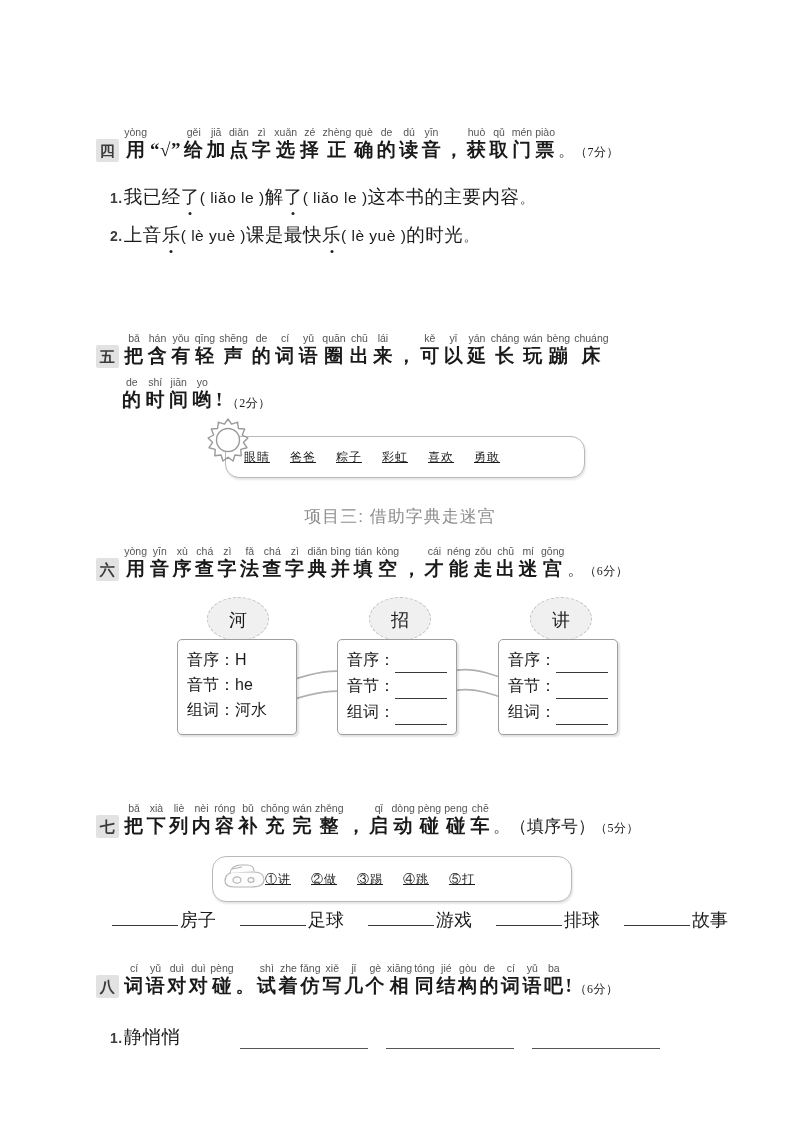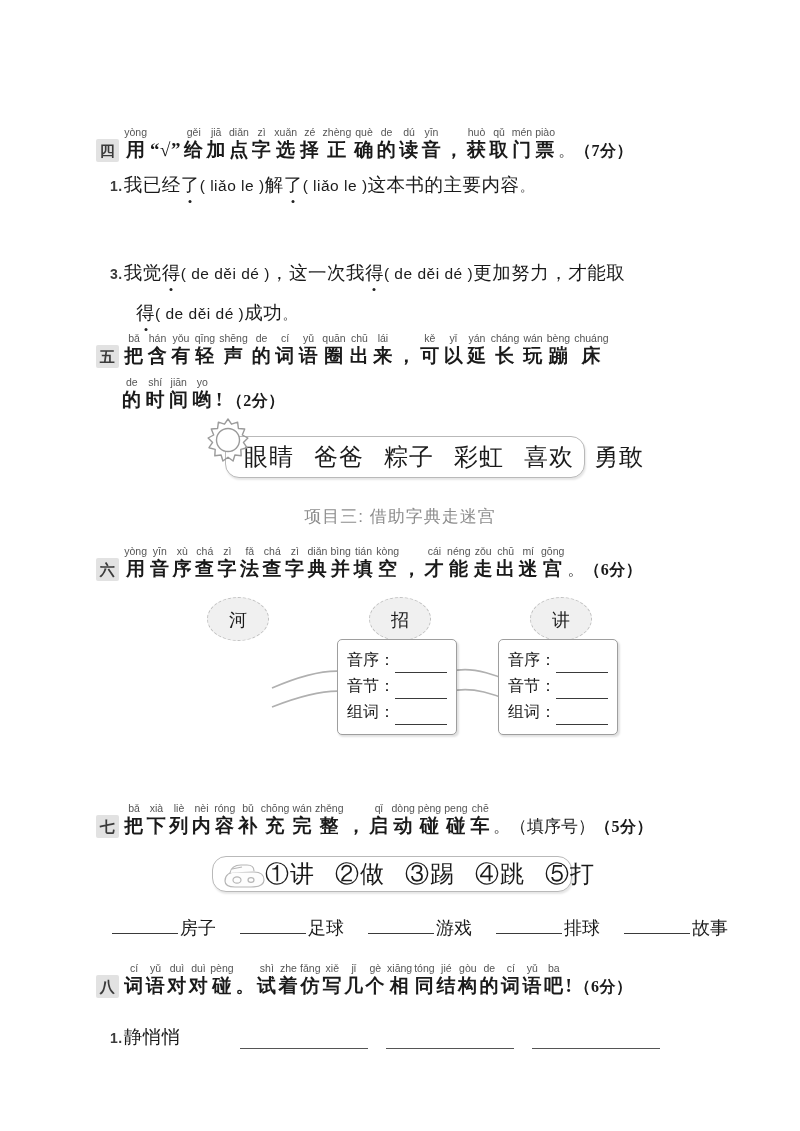--- a/index.html
+++ b/index.html
@@ -83,22 +83,22 @@
     font-weight: bold;
     line-height: 24px;
     white-space: nowrap;
   }
   .plain-tail {
     font-size: 17px;
     font-weight: normal;
     letter-spacing: 0;
   }
   .score {
-    font-size: 16px;
-    font-weight: bold;
+    font-size: 12px;
+    font-weight: normal;
     font-family: "Liberation Serif", serif;
   }
 
   
   .q-line {
     position: absolute;
     font-size: 18.5px;
     white-space: nowrap;
     letter-spacing: 0.5px;
   }
@@ -135,23 +135,24 @@
     position: absolute;
     border: 1.6px solid #b9b9b9;
     border-radius: 14px;
     background: #fff;
     box-shadow: 1px 2px 2px rgba(0,0,0,0.10);
     display: flex;
     align-items: center;
     box-sizing: border-box;
   }
   .word-box .words {
-    font-size: 24px;
+    font-size: 12px;
     letter-spacing: 1px;
     white-space: nowrap;
+    text-decoration: underline;
   }
   .word-box .words span { margin-right: 20px; }
   .word-box .words span:last-child { margin-right: 0; }
 
   .sun-icon { position: absolute; left: -22px; top: -21px; }
   .car-icon { position: absolute; left: 8px; top: 4px; }
 
   
   .maze { position: absolute; }
   .bubble {
@@ -189,21 +190,21 @@
     vertical-align: baseline;
   }
   .connector { position: absolute; }
 
   
   .blank-row {
     position: absolute;
     white-space: nowrap;
     font-size: 18px;
   }
-  .blank-row .item { display: inline-block; margin-right: 24px; margin-top: 8px; }
+  .blank-row .item { display: inline-block; margin-right: 24px; }
   .blank-row .line {
     display: inline-block;
     width: 66px;
     border-bottom: 1.3px solid #3a3a3a;
     height: 14px;
     margin-right: 2px;
   }
 
   .long-blank {
     position: absolute;
@@ -228,28 +229,25 @@
 <div class="page">
 
 
   <div class="ex-block" style="left:96px; top:126px;">
     <span class="ex-head">
       <span class="ex-num">四</span>
       <span class="ruby-line" id="ex4-ruby"><span class="ruby" style="margin-right: 3px;"><span class="py">yòng</span><span class="hz">用</span></span><span class="ruby" style="margin-right: 3px;"><span class="py">&nbsp;</span><span class="hz">“√”</span></span><span class="ruby" style="margin-right: 3px;"><span class="py">gěi</span><span class="hz">给</span></span><span class="ruby" style="margin-right: 3px;"><span class="py">jiā</span><span class="hz">加</span></span><span class="ruby" style="margin-right: 3px;"><span class="py">diǎn</span><span class="hz">点</span></span><span class="ruby" style="margin-right: 3px;"><span class="py">zì</span><span class="hz">字</span></span><span class="ruby" style="margin-right: 3px;"><span class="py">xuǎn</span><span class="hz">选</span></span><span class="ruby" style="margin-right: 3px;"><span class="py">zé</span><span class="hz">择</span></span><span class="ruby" style="margin-right: 3px;"><span class="py">zhèng</span><span class="hz">正</span></span><span class="ruby" style="margin-right: 3px;"><span class="py">què</span><span class="hz">确</span></span><span class="ruby" style="margin-right: 3px;"><span class="py">de</span><span class="hz">的</span></span><span class="ruby" style="margin-right: 3px;"><span class="py">dú</span><span class="hz">读</span></span><span class="ruby" style="margin-right: 3px;"><span class="py">yīn</span><span class="hz">音</span></span><span class="ruby" style="margin-right: 3px;"><span class="py">&nbsp;</span><span class="hz">，</span></span><span class="ruby" style="margin-right: 3px;"><span class="py">huò</span><span class="hz">获</span></span><span class="ruby" style="margin-right: 3px;"><span class="py">qǔ</span><span class="hz">取</span></span><span class="ruby" style="margin-right: 3px;"><span class="py">mén</span><span class="hz">门</span></span><span class="ruby" style="margin-right: 3px;"><span class="py">piào</span><span class="hz">票</span></span></span><span class="plain-tail">。</span><span class="score">（7分）</span>
     </span>
   </div>
 
-  <div class="q-line" style="left:110px; top:172px;">
+  <div class="q-line" style="left:110px; top:184px;">
     <span class="q-no">1.</span><span id="q4-0"><span>我已经</span><span class="dotted">了</span><span class="alt">( liǎo   le )</span><span>解</span><span class="dotted">了</span><span class="alt">( liǎo   le )</span><span>这本书的主要内容</span><span class="period">。</span></span>
   </div>
-  <div class="q-line" style="left:110px; top:260px;">
-    <span class="q-no">3.</span><span id="q4-2"><span>我觉</span><span class="dotted">得</span><span class="alt">( de   děi   dé )</span><span>，这一次我</span><span class="dotted">得</span><span class="alt">( de   děi   dé )</span><span>更加努力，才能取</span></span>
-  </div>
-  <div class="q-line" style="left:136px; top:300px;">
-    <span id="q4-3"><span class="dotted">得</span><span class="alt">( de   děi   dé )</span><span>成功</span><span class="period">。</span></span>
+  <div class="q-line" style="left:110px; top:222px;">
+    <span class="q-no">2.</span><span id="q4-1"><span>上音</span><span class="dotted">乐</span><span class="alt">( lè   yuè )</span><span>课是最快</span><span class="dotted">乐</span><span class="alt">( lè   yuè )</span><span>的时光</span><span class="period">。</span></span>
   </div>
 
   <div class="ex-block" style="left:96px; top:332px;">
     <span class="ex-head">
       <span class="ex-num">五</span>
       <span class="ruby-line" id="ex5-ruby1"><span class="ruby" style="margin-right: 4px;"><span class="py">bǎ</span><span class="hz">把</span></span><span class="ruby" style="margin-right: 4px;"><span class="py">hán</span><span class="hz">含</span></span><span class="ruby" style="margin-right: 4px;"><span class="py">yǒu</span><span class="hz">有</span></span><span class="ruby" style="margin-right: 4px;"><span class="py">qīng</span><span class="hz">轻</span></span><span class="ruby" style="margin-right: 4px;"><span class="py">shēng</span><span class="hz">声</span></span><span class="ruby" style="margin-right: 4px;"><span class="py">de</span><span class="hz">的</span></span><span class="ruby" style="margin-right: 4px;"><span class="py">cí</span><span class="hz">词</span></span><span class="ruby" style="margin-right: 4px;"><span class="py">yǔ</span><span class="hz">语</span></span><span class="ruby" style="margin-right: 4px;"><span class="py">quān</span><span class="hz">圈</span></span><span class="ruby" style="margin-right: 4px;"><span class="py">chū</span><span class="hz">出</span></span><span class="ruby" style="margin-right: 4px;"><span class="py">lái</span><span class="hz">来</span></span><span class="ruby" style="margin-right: 4px;"><span class="py">&nbsp;</span><span class="hz">，</span></span><span class="ruby" style="margin-right: 4px;"><span class="py">kě</span><span class="hz">可</span></span><span class="ruby" style="margin-right: 4px;"><span class="py">yǐ</span><span class="hz">以</span></span><span class="ruby" style="margin-right: 4px;"><span class="py">yán</span><span class="hz">延</span></span><span class="ruby" style="margin-right: 4px;"><span class="py">cháng</span><span class="hz">长</span></span><span class="ruby" style="margin-right: 4px;"><span class="py">wán</span><span class="hz">玩</span></span><span class="ruby" style="margin-right: 4px;"><span class="py">bèng</span><span class="hz">蹦</span></span><span class="ruby" style="margin-right: 4px;"><span class="py">chuáng</span><span class="hz">床</span></span></span>
     </span>
   </div>
   <div class="ex-block" style="left:122px; top:376px;">
     <span class="ex-head">
@@ -286,41 +284,46 @@
     </svg>
     <svg class="connector" style="left:448px; top:650px;" width="100" height="70" viewBox="0 0 100 70">
       <path d="M2,22 C25,14 55,28 78,38" fill="none" stroke="#b0b0b0" stroke-width="1.6"></path>
       <path d="M2,42 C25,34 55,48 78,57" fill="none" stroke="#b0b0b0" stroke-width="1.6"></path>
     </svg>
 
     <div class="bubble" style="left:207px; top:597px;">河</div>
     <div class="bubble" style="left:369px; top:597px;">招</div>
     <div class="bubble" style="left:530px; top:597px;">讲</div>
 
+    <div class="maze-card" style="left:177px; top:639px; width:120px; height:96px;" id="card-0">
+        <div class="maze-row"><span>音序：</span><span class="val">H</span></div>
+        <div class="maze-row"><span>音节：</span><span class="val">he</span></div>
+        <div class="maze-row"><span>组词：</span><span class="val">河水</span></div>
+      </div>
     <div class="maze-card" style="left:337px; top:639px; width:120px; height:96px;" id="card-1">
         <div class="maze-row"><span>音序：</span><span class="blank-u" style="width: 52px;">&nbsp;</span></div>
         <div class="maze-row"><span>音节：</span><span class="blank-u" style="width: 52px;">&nbsp;</span></div>
         <div class="maze-row"><span>组词：</span><span class="blank-u" style="width: 52px;">&nbsp;</span></div>
       </div>
     <div class="maze-card" style="left:498px; top:639px; width:120px; height:96px;" id="card-2">
         <div class="maze-row"><span>音序：</span><span class="blank-u" style="width: 52px;">&nbsp;</span></div>
         <div class="maze-row"><span>音节：</span><span class="blank-u" style="width: 52px;">&nbsp;</span></div>
         <div class="maze-row"><span>组词：</span><span class="blank-u" style="width: 52px;">&nbsp;</span></div>
       </div>
   </div>
 
 
   <div class="ex-block" style="left:96px; top:802px;">
     <span class="ex-head">
       <span class="ex-num">七</span>
       <span class="ruby-line" id="ex7-ruby"><span class="ruby" style="margin-right: 3px;"><span class="py">bǎ</span><span class="hz">把</span></span><span class="ruby" style="margin-right: 3px;"><span class="py">xià</span><span class="hz">下</span></span><span class="ruby" style="margin-right: 3px;"><span class="py">liè</span><span class="hz">列</span></span><span class="ruby" style="margin-right: 3px;"><span class="py">nèi</span><span class="hz">内</span></span><span class="ruby" style="margin-right: 3px;"><span class="py">róng</span><span class="hz">容</span></span><span class="ruby" style="margin-right: 3px;"><span class="py">bǔ</span><span class="hz">补</span></span><span class="ruby" style="margin-right: 3px;"><span class="py">chōng</span><span class="hz">充</span></span><span class="ruby" style="margin-right: 3px;"><span class="py">wán</span><span class="hz">完</span></span><span class="ruby" style="margin-right: 3px;"><span class="py">zhěng</span><span class="hz">整</span></span><span class="ruby" style="margin-right: 3px;"><span class="py">&nbsp;</span><span class="hz">，</span></span><span class="ruby" style="margin-right: 3px;"><span class="py">qǐ</span><span class="hz">启</span></span><span class="ruby" style="margin-right: 3px;"><span class="py">dòng</span><span class="hz">动</span></span><span class="ruby" style="margin-right: 3px;"><span class="py">pèng</span><span class="hz">碰</span></span><span class="ruby" style="margin-right: 3px;"><span class="py">peng</span><span class="hz">碰</span></span><span class="ruby" style="margin-right: 3px;"><span class="py">chē</span><span class="hz">车</span></span></span><span class="plain-tail">。（填序号）</span><span class="score">（5分）</span>
     </span>
   </div>
 
-  <div class="word-box" style="left:212px; top:856px; width:360px; height:36px; padding-left:52px;">
+  <div class="word-box" style="left:212px; top:856px; width:360px; height:46px; padding-left:52px;">
     <span class="car-icon">
       <svg width="46" height="30" viewBox="0 0 46 30">
         <g fill="#fdfdfd" stroke="#b6b6b6" stroke-width="1.2" stroke-linejoin="round">
           <path d="M4,20 C4,13 9,11 16,11 L33,11 C40,11 43,14 43,19 C43,24 38,26 30,26 L14,26 C7,26 4,24 4,20 Z"></path>
           <path d="M9,12 C10,6 14,4 20,4 L26,4 C31,4 33,6 33,10"></path>
           <ellipse cx="16" cy="19" rx="4" ry="3.2"></ellipse>
           <ellipse cx="30" cy="19" rx="3" ry="2.4"></ellipse>
           <path d="M11,8 L21,6"></path>
         </g>
       </svg>

